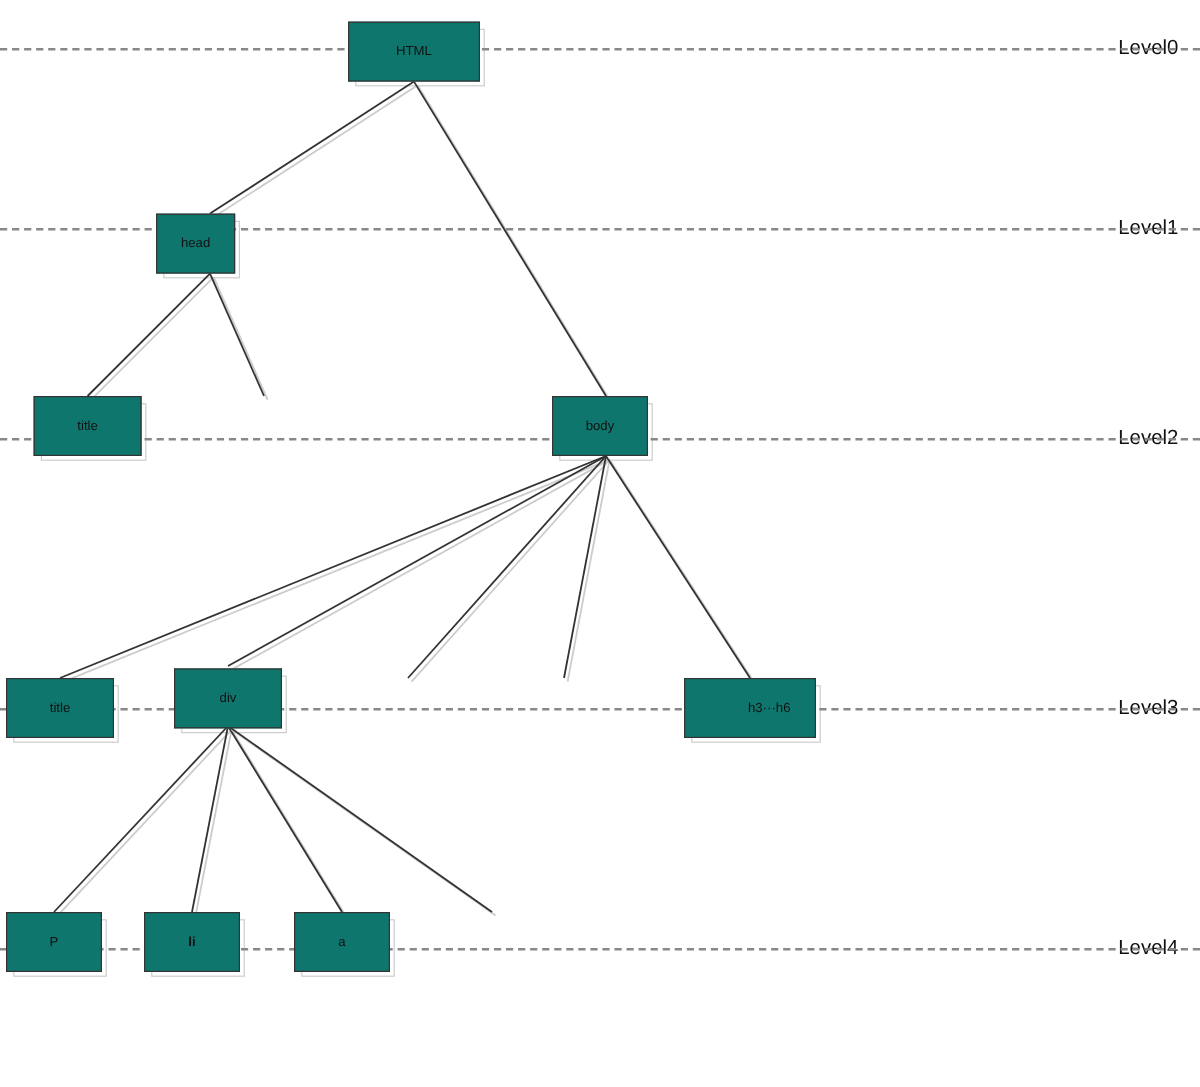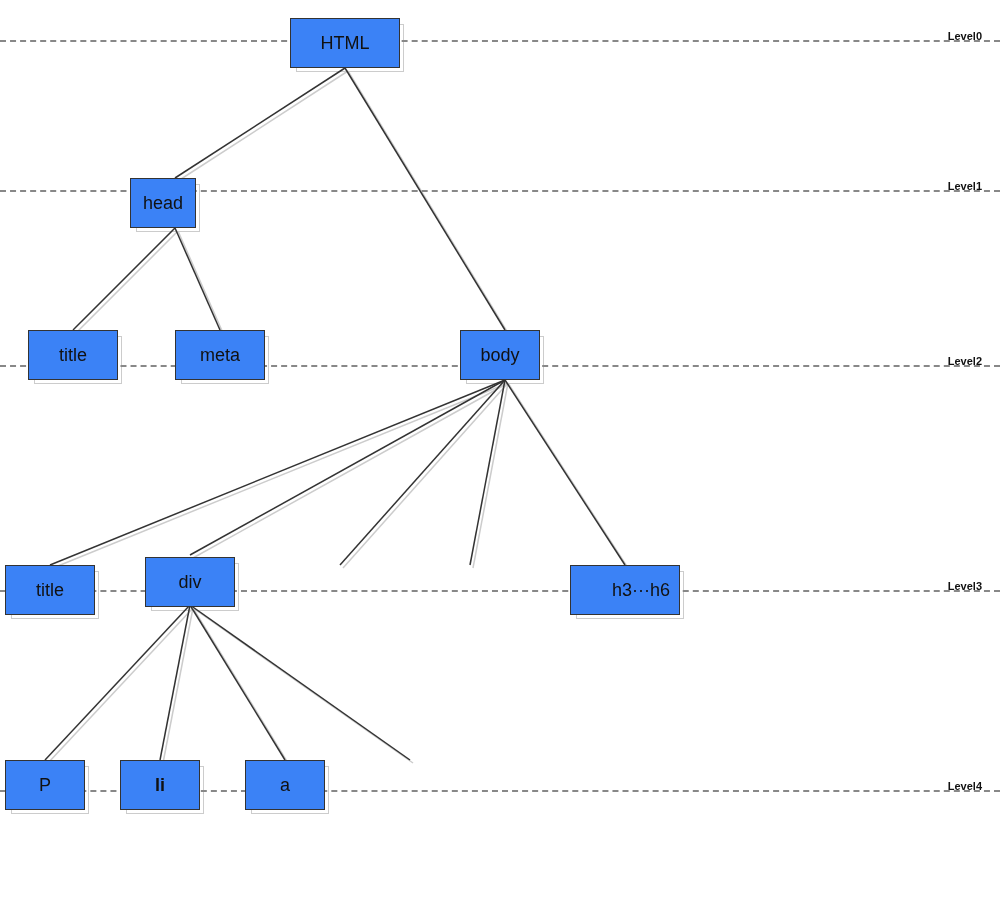--- a/index.html
+++ b/index.html
@@ -15,43 +15,43 @@
     .tree-container {
       position: relative;
       width: 1000px;
       height: 906px;
     }
 
     
     .level-label {
       position: absolute;
       right: 18px;
-      font-weight: bold;
-      font-size: 11px;
+      font-weight: normal;
+      font-size: 17px;
       color: #111;
       margin-left: 28px;
     }
 
     
     .level-line {
       position: absolute;
       right: 0;
       left: 0;
       border-top: 2px dashed #888;
     }
 
     
     .node {
       position: absolute;
       border: 1.5px solid #333;
-      background: #3b82f6;
+      background: #0f766e;
       display: flex;
       align-items: center;
       justify-content: center;
-      font-size: 18px;
+      font-size: 11px;
       color: #111;
     }
 
     
     .node::after {
       content: '';
       position: absolute;
       top: 5px;
       left: 5px;
       right: -5px;
@@ -110,20 +110,19 @@
     <div class="level-label" style="top: 355px;">Level2</div>
     <div class="level-line" style="top: 365px;"></div>
     <div class="level-label" style="top: 580px;">Level3</div>
     <div class="level-line" style="top: 590px;"></div>
     <div class="level-label" style="top: 780px;">Level4</div>
     <div class="level-line" style="top: 790px;"></div>
     <div class="node" style="left: 290px; top: 18px; width: 110px; height: 50px;">HTML</div>
     <div class="node" style="left: 130px; top: 178px; width: 66px; height: 50px;">head</div>
     <div class="node" style="left: 460px; top: 330px; width: 80px; height: 50px;">body</div>
     <div class="node" style="left: 28px; top: 330px; width: 90px; height: 50px;">title</div>
-    <div class="node" style="left: 175px; top: 330px; width: 90px; height: 50px;">meta</div>
     <div class="node" style="left: 5px; top: 565px; width: 90px; height: 50px;">title</div>
     <div class="node" style="left: 145px; top: 557px; width: 90px; height: 50px;">div</div>
     <div class="node" style="left: 570px; top: 565px; width: 110px; height: 50px; padding-left: 32px;">h3···h6</div>
     <div class="node" style="left: 5px; top: 760px; width: 80px; height: 50px;">P</div>
     <div class="node" style="left: 120px; top: 760px; width: 80px; height: 50px; font-weight: bold;">li</div>
     <div class="node" style="left: 245px; top: 760px; width: 80px; height: 50px;">a</div>
   </div>
 
 </body></html>

